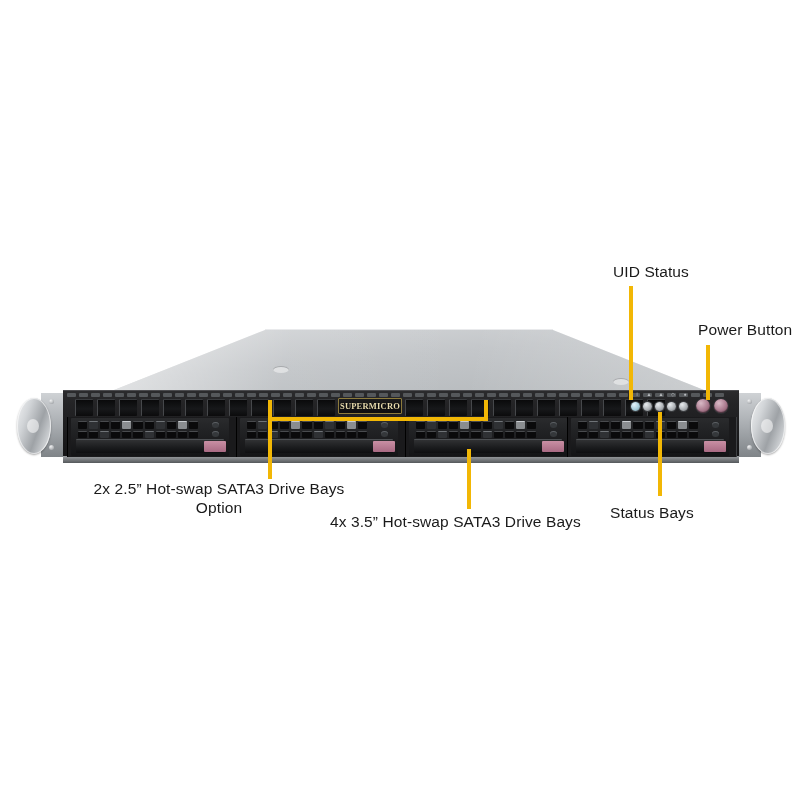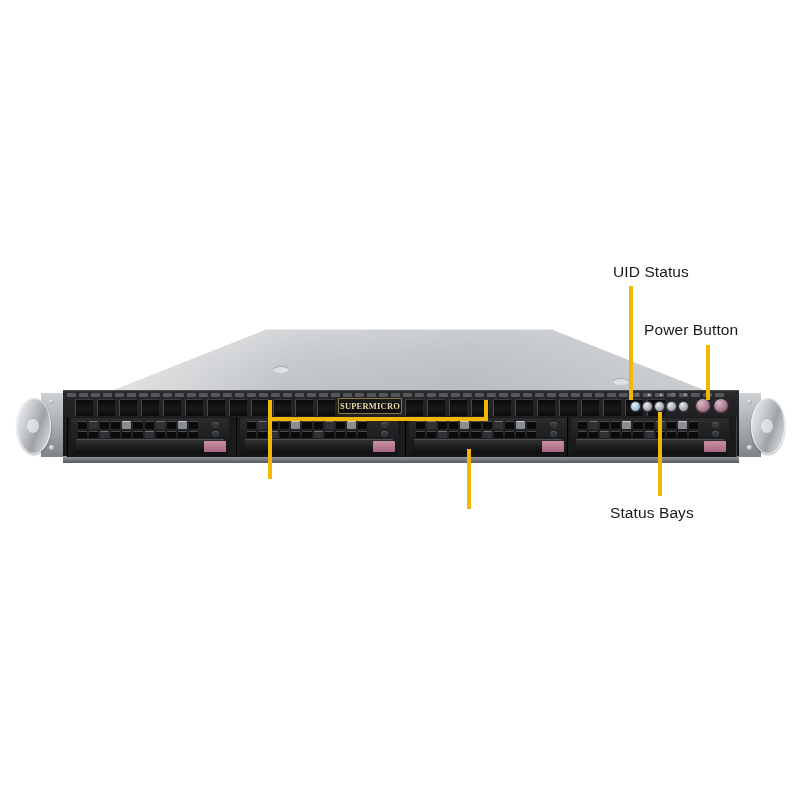--- a/index.html
+++ b/index.html
@@ -622,19 +622,24 @@
 
   <div class="leader-h" style="left:268px; top:417px; width:220px;"></div>
   <div class="leader-v" style="left:268px; top:400px; height:20px;"></div>
   <div class="leader-v" style="left:484px; top:400px; height:20px;"></div>
   <div class="leader-v" style="left:268px; top:417px; height:62px;"></div>
 
   <div class="leader-v" style="left:467px; top:449px; height:60px;"></div>
 
   <div class="callout" style="left:613px; top:263px;">UID Status</div>
 
-  <div class="callout" style="left:644px; top:321px;">Power Button</div>
+  <div class="callout" style="left:698px; top:321px;">Power Button</div>
 
   <div class="callout" style="left:610px; top:504px;">Status Bays</div>
 
-
+  <div class="callout center" style="left:74px; top:480px; width:290px;">
+    <div>2x 2.5” Hot-swap SATA3 Drive Bays</div>
+    <div>Option</div>
+  </div>
+
+  <div class="callout" style="left:330px; top:513px;">4x 3.5” Hot-swap SATA3 Drive Bays</div>
 
 </div>
 
 </body></html>

